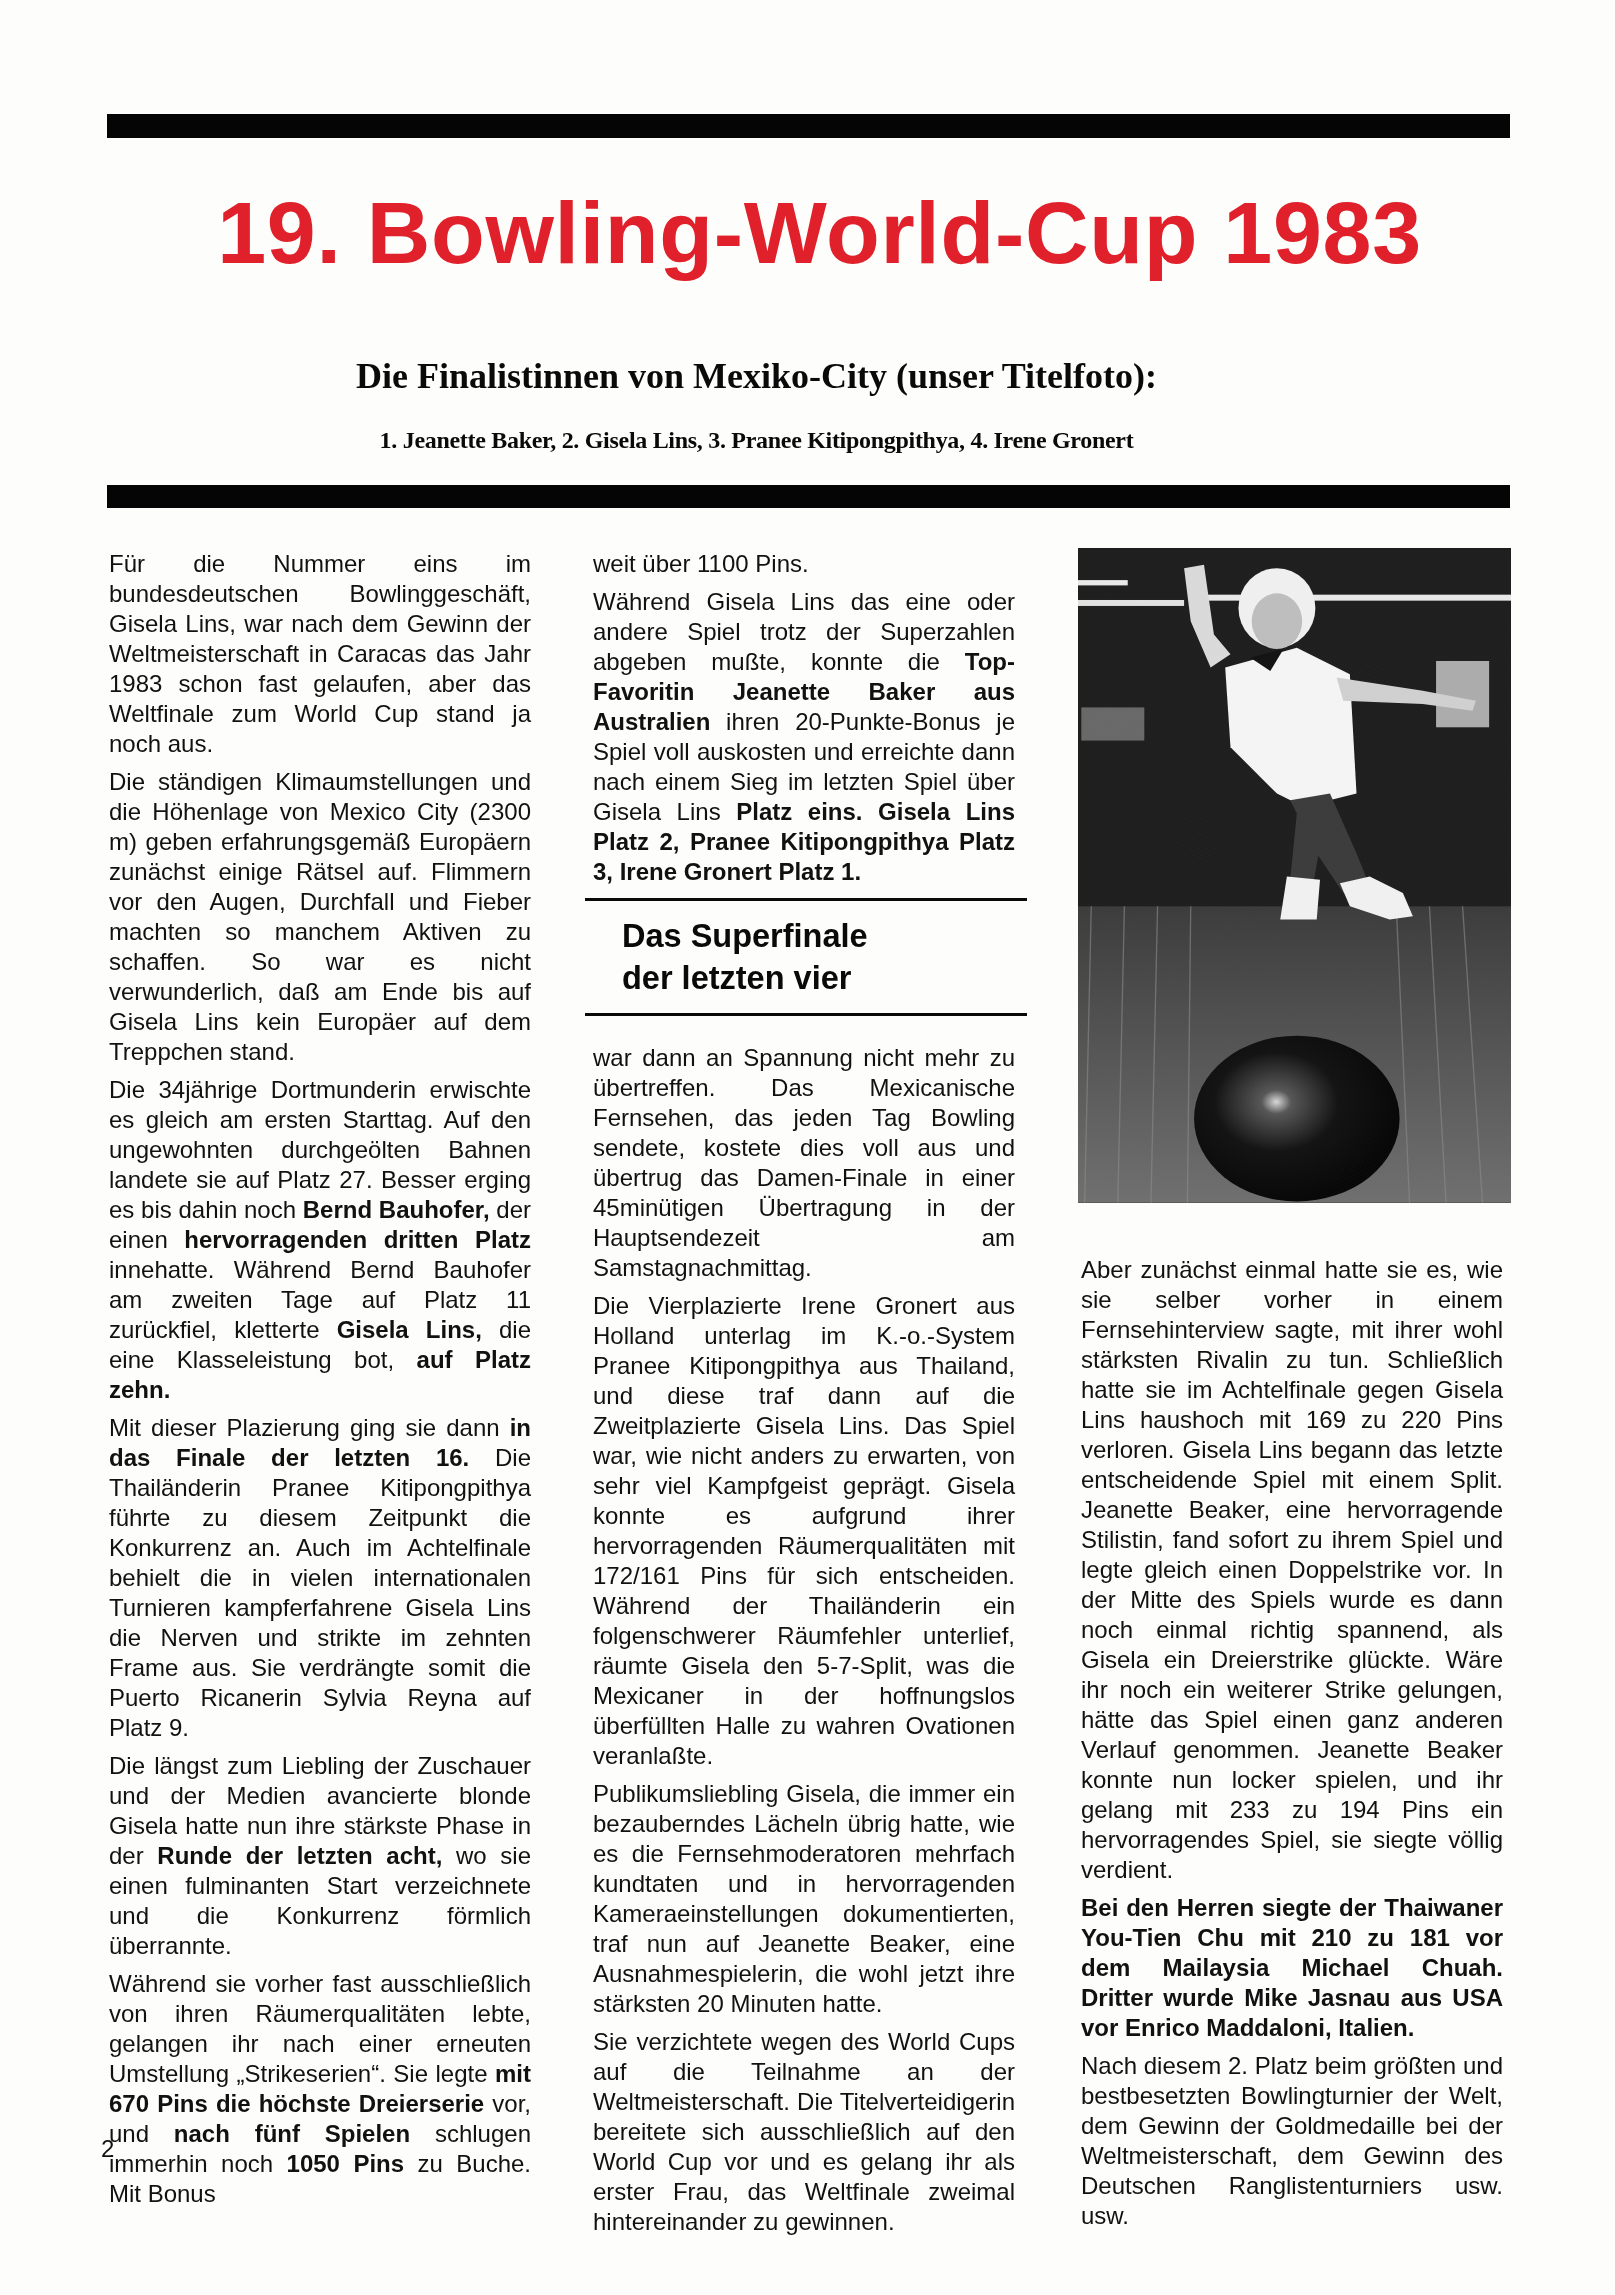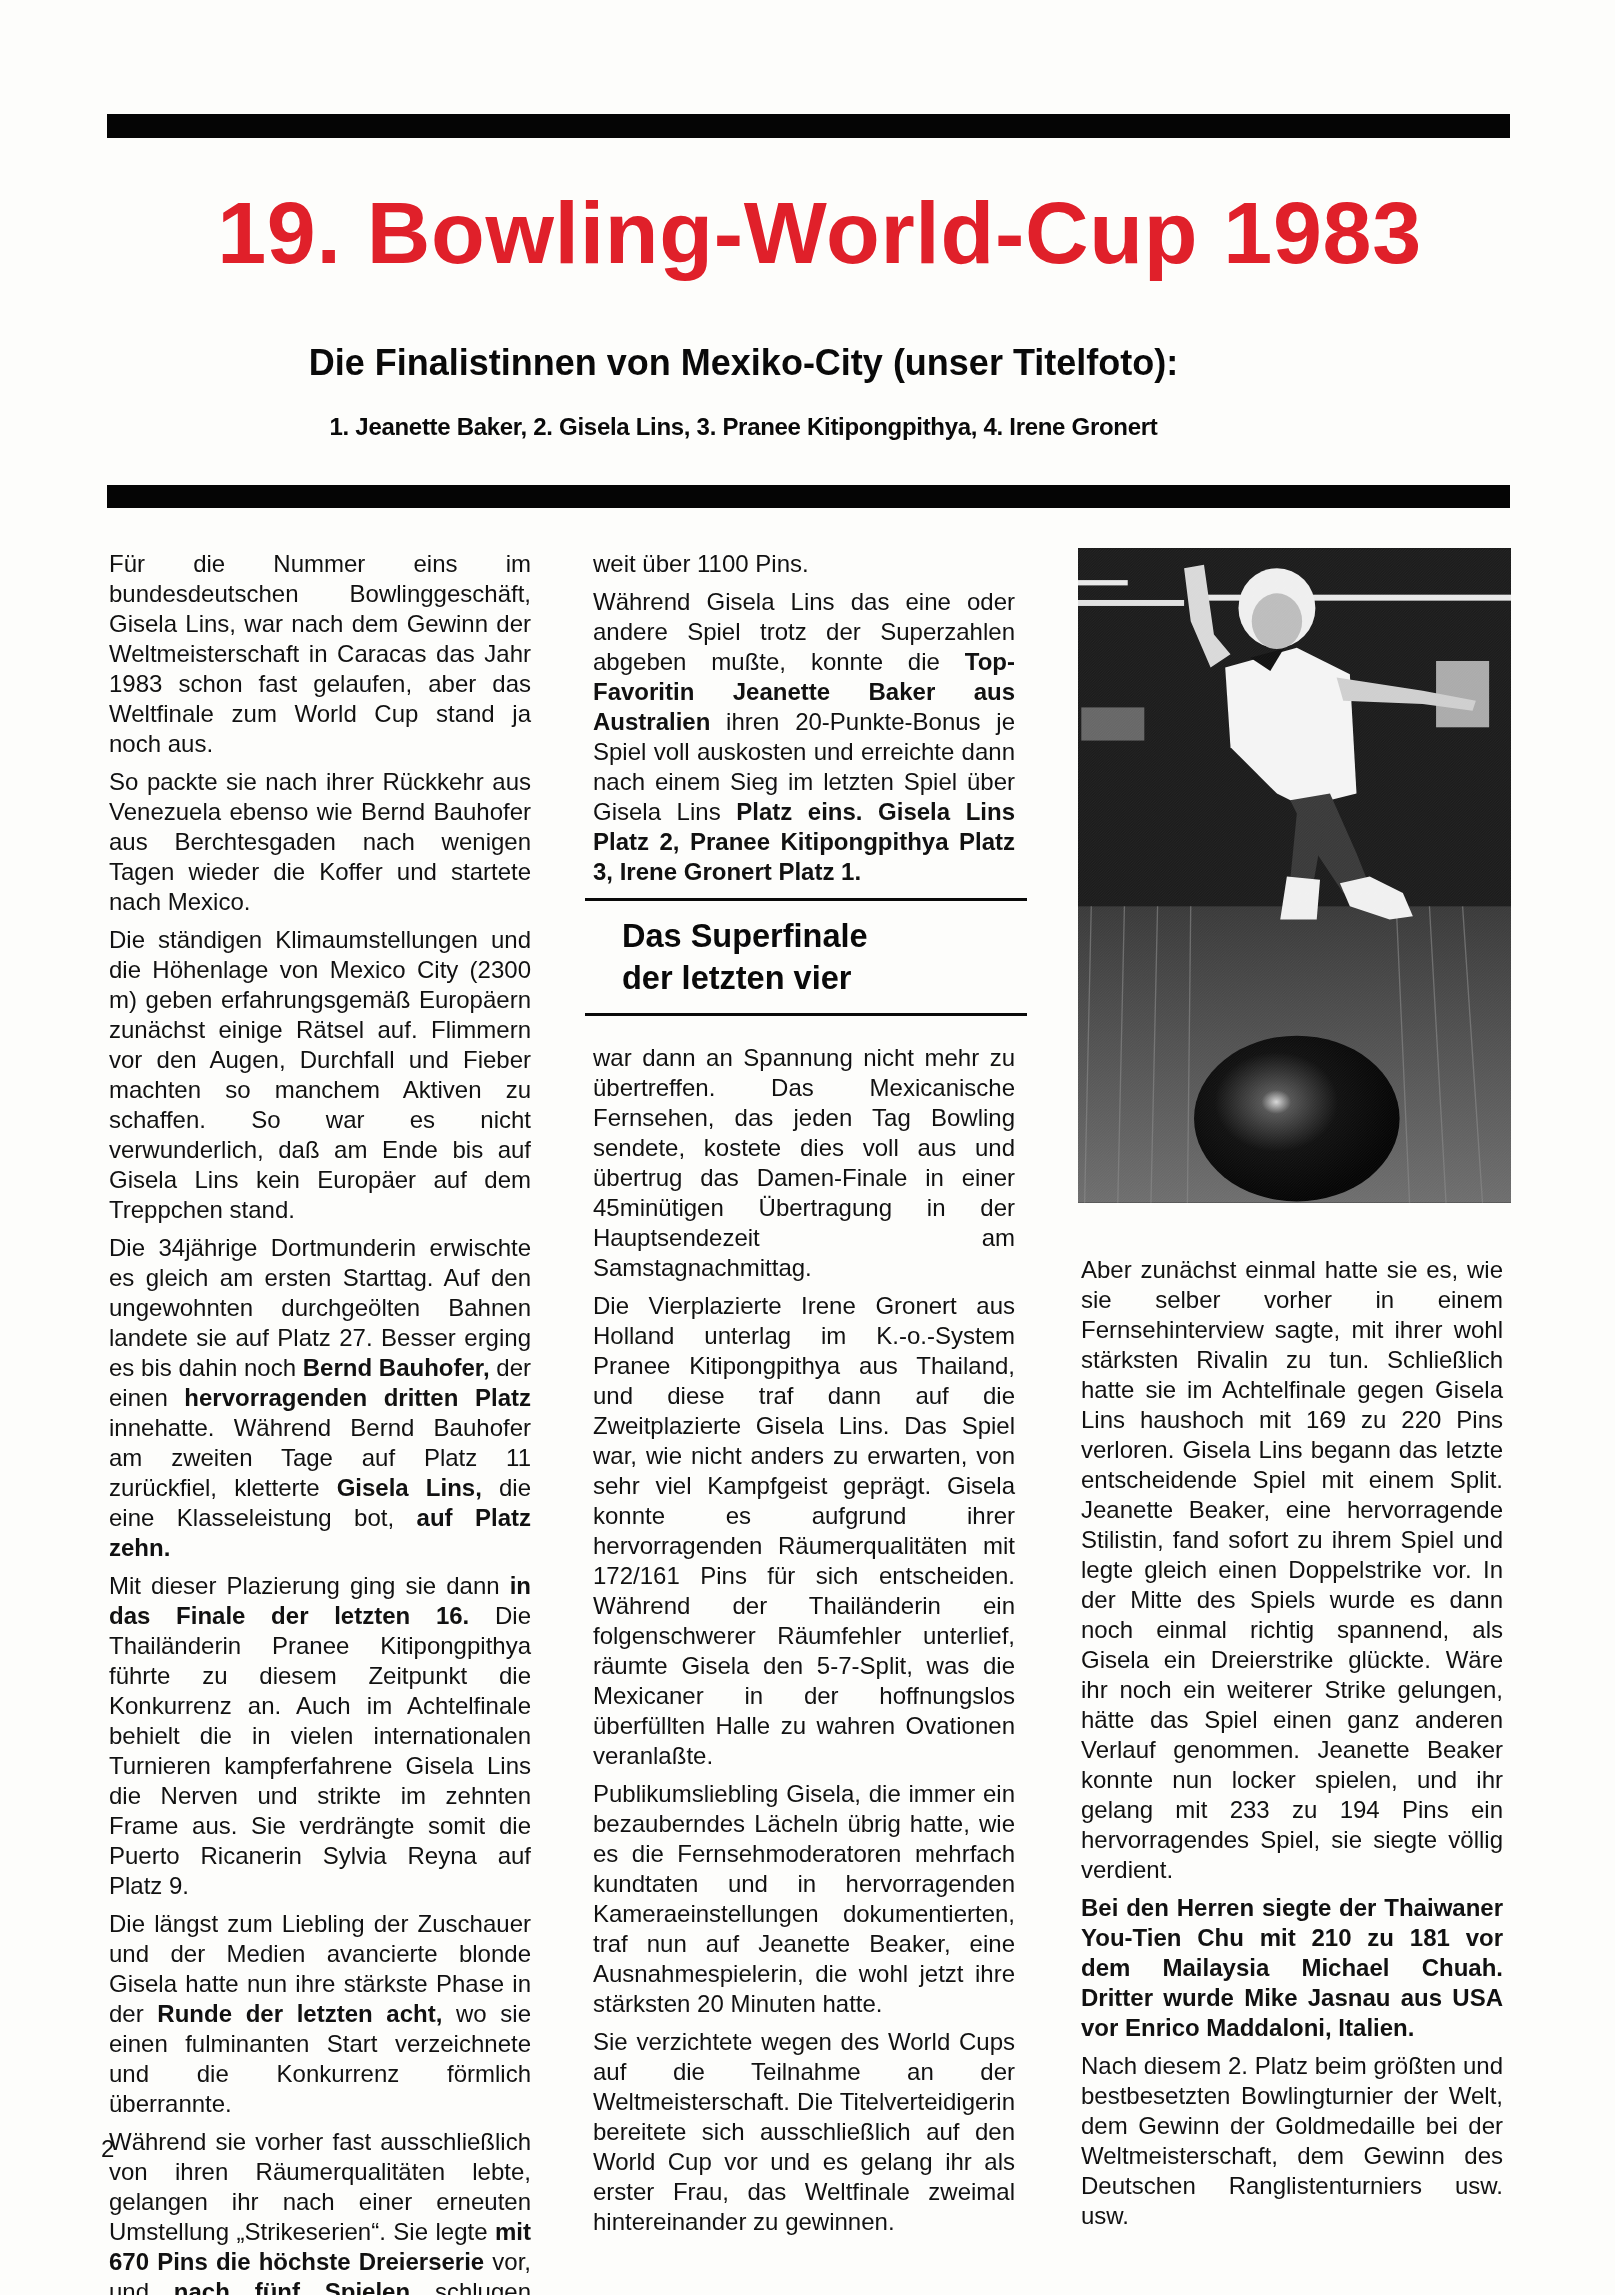--- a/index.html
+++ b/index.html
@@ -15,22 +15,22 @@
 
     #title {
       position: absolute; left: 0; width: 1615px; top: 171px;
       text-align: center; margin: 12px;
       font-family: "Liberation Sans", sans-serif; font-weight: bold;
       font-size: 88px; line-height: 99px; letter-spacing: 0.7px;
       color: #e0202a; white-space: nowrap;
     }
     .subtitle {
       position: absolute; left: 0; width: 1481px; text-align: center;
-      font-family: Liberation Sans, sans-serif; font-weight: bold;
-      color: #0a0a0a; white-space: nowrap; margin: 3px;
+      font-family: Liberation Serif, serif; font-weight: bold;
+      color: #0a0a0a; white-space: nowrap; margin: 16px;
     }
     #subtitle-1 { top: 337px; font-size: 36px; line-height: 46px; }
     #subtitle-2 { top: 401px; font-size: 24px; line-height: 46px; letter-spacing: -0.3px; }
 
     .col {
       position: absolute; font-size: 24px; line-height: 30px;
       text-align: justify; hyphens: manual; color: #111;
     }
     .col p { margin: 8px; }
     .col b { font-weight: bold; }
@@ -62,21 +62,20 @@
 
 <h1 id="title">19. Bowling-World-Cup 1983</h1>
 
 <p class="subtitle" id="subtitle-1">Die Finalistinnen von Mexiko-City (unser Titelfoto):</p>
 <p class="subtitle" id="subtitle-2">1. Jeanette Baker, 2. Gisela Lins, 3. Pranee Kitipongpithya, 4. Irene Gronert</p>
 
 <div class="band" id="band-mid"></div>
 
 <div class="col" id="col-1">
     <p><span>Für die Nummer eins im bundesdeutschen Bowlinggeschäft, Gisela Lins, war nach dem Gewinn der Weltmeisterschaft in Caracas das Jahr 1983 schon fast gelaufen, aber das Weltfinale zum World Cup stand ja noch aus.</span></p>
-    <p><span>So packte sie nach ihrer Rückkehr aus Venezuela ebenso wie Bernd Bauhofer aus Berchtesgaden nach wenigen Tagen wieder die Koffer und startete nach Mexico.</span></p>
     <p><span>Die ständigen Klimaumstellungen und die Höhenlage von Mexico City (2300 m) geben erfahrungsgemäß Europäern zunächst einige Rätsel auf. Flimmern vor den Augen, Durchfall und Fieber machten so manchem Aktiven zu schaffen. So war es nicht verwunderlich, daß am Ende bis auf Gisela Lins kein Europäer auf dem Treppchen stand.</span></p>
     <p><span>Die 34jährige Dortmunderin erwischte es gleich am ersten Starttag. Auf den ungewohnten durchgeölten Bahnen landete sie auf Platz 27. Besser erging es bis dahin noch </span><b>Bernd Bauhofer,</b><span> der einen </span><b>hervorragenden dritten Platz</b><span> innehatte. Während Bernd Bauhofer am zweiten Tage auf Platz 11 zurückfiel, kletterte </span><b>Gisela Lins,</b><span> die eine Klasseleistung bot, </span><b>auf Platz zehn.</b></p>
     <p><span>Mit dieser Plazierung ging sie dann </span><b>in das Finale der letzten 16.</b><span> Die Thailänderin Pranee Kitipongpithya führte zu diesem Zeitpunkt die Konkurrenz an. Auch im Achtelfinale behielt die in vielen internationalen Turnieren kampferfahrene Gisela Lins die Nerven und strikte im zehnten Frame aus. Sie verdrängte somit die Puerto Ricanerin Sylvia Reyna auf Platz 9.</span></p>
     <p><span>Die längst zum Liebling der Zuschauer und der Medien avancierte blonde Gisela hatte nun ihre stärkste Phase in der </span><b>Runde der letzten acht,</b><span> wo sie einen fulminanten Start verzeichnete und die Konkurrenz förmlich überrannte.</span></p>
     <p><span>Während sie vorher fast ausschließlich von ihren Räumerqualitäten lebte, gelangen ihr nach einer erneuten Umstellung „Strikeserien“. Sie legte </span><b>mit 670 Pins die höchste Dreierserie</b><span> vor, und </span><b>nach fünf Spielen</b><span> schlugen immerhin noch </span><b>1050 Pins</b><span> zu Buche. Mit Bonus</span></p>
   </div>
 
 <div class="col" id="col-2a">
     <p><span>weit über 1100 Pins.</span></p>
     <p><span>Während Gisela Lins das eine oder andere Spiel trotz der Superzahlen abgeben mußte, konnte die </span><b>Top-Favoritin Jeanette Baker aus Australien</b><span> ihren 20-Punkte-Bonus je Spiel voll auskosten und erreichte dann nach einem Sieg im letzten Spiel über Gisela Lins </span><b>Platz eins. Gisela Lins Platz 2, Pranee Kitipongpithya Platz 3, Irene Gronert Platz 1.</b></p>

